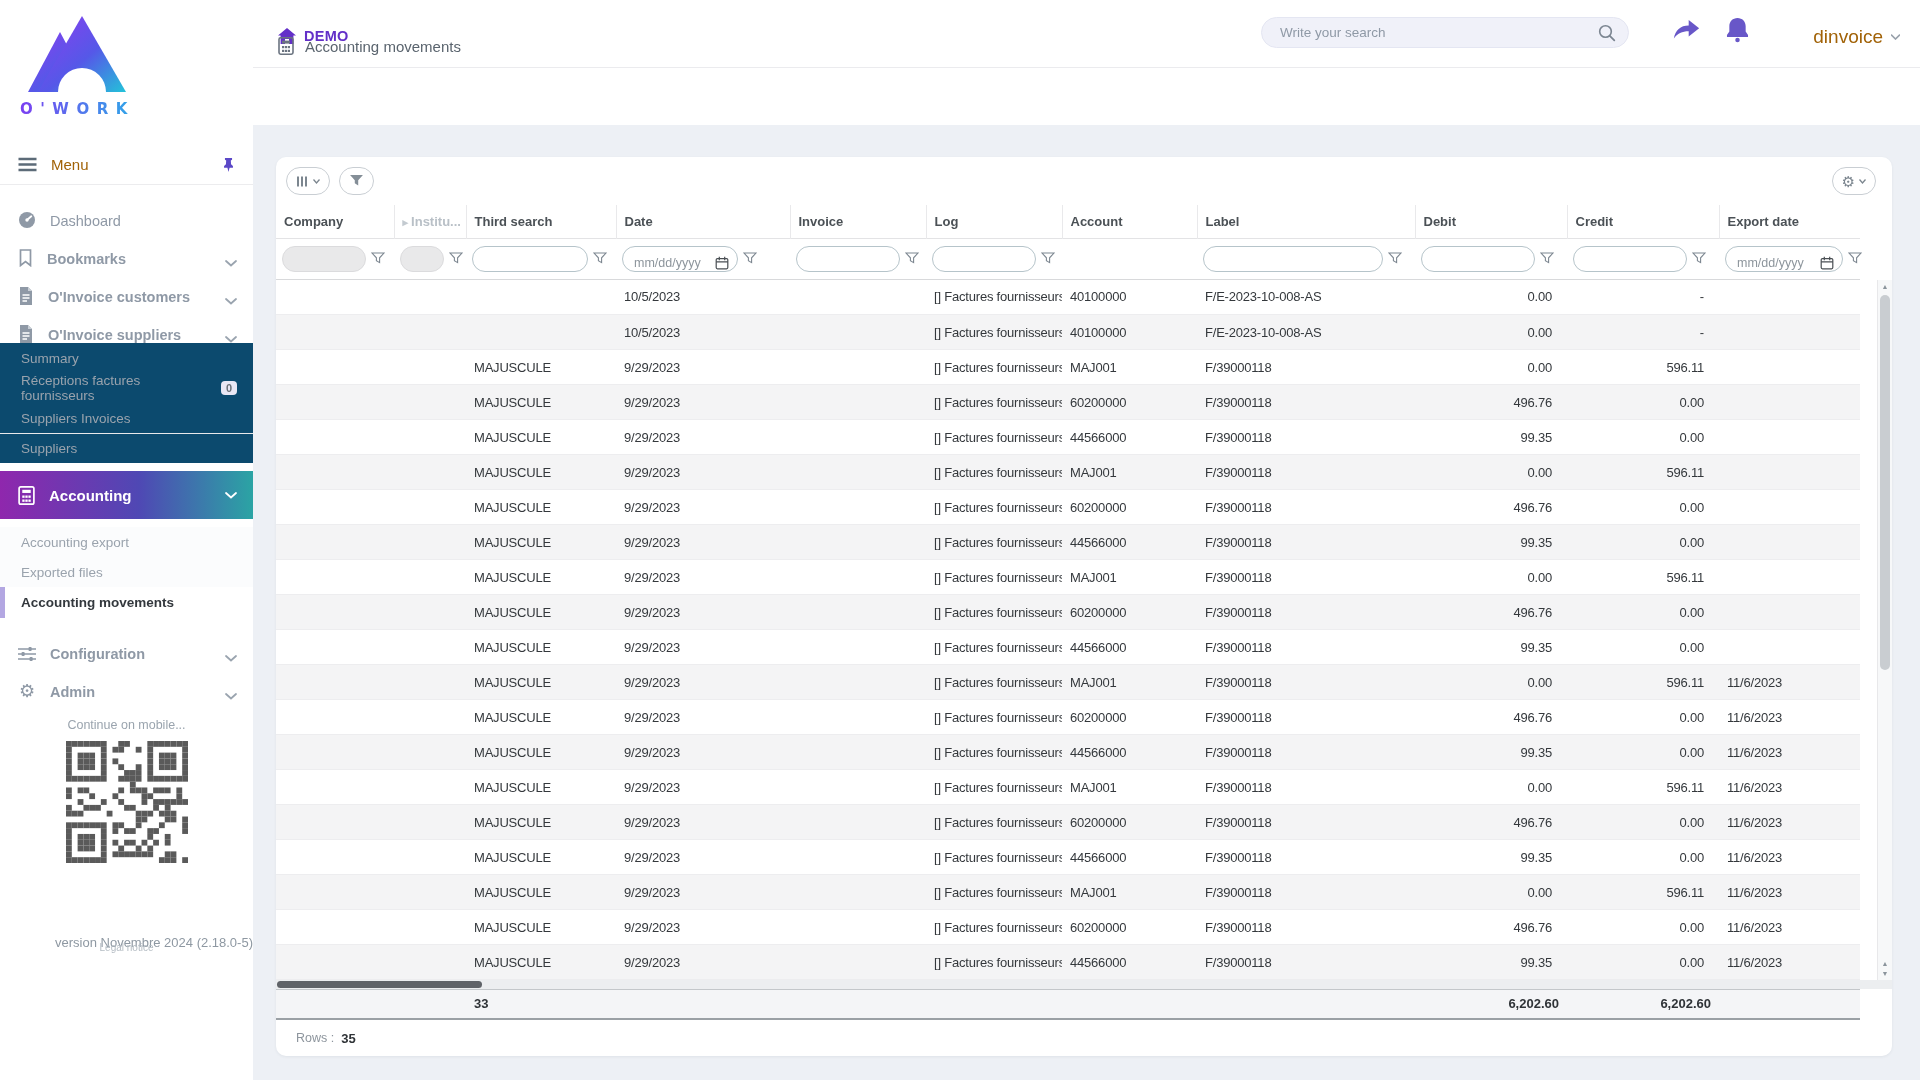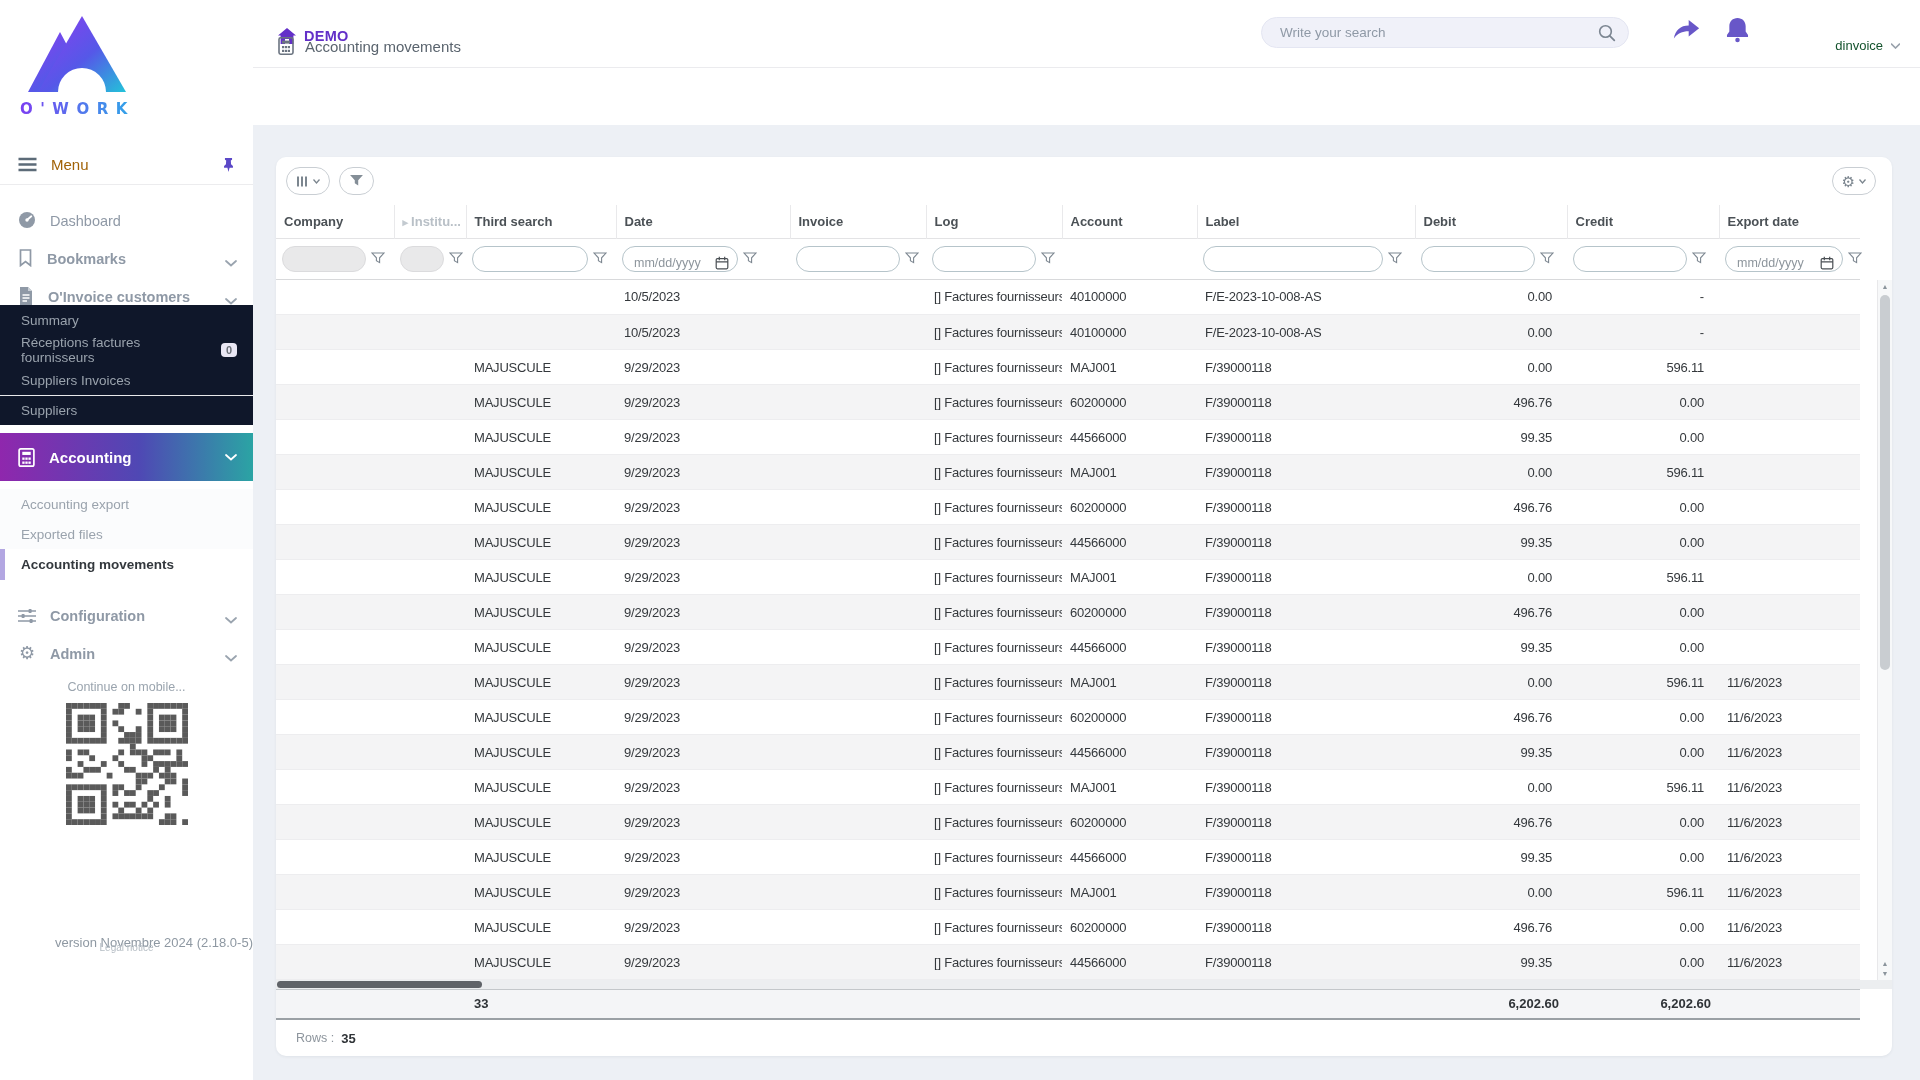--- a/index.html
+++ b/index.html
@@ -8,21 +8,21 @@
 
   
   .sidebar{position:absolute;left:0;top:0;bottom:0;width:253px;background:#fff;z-index:5;}
   .logo{margin:14px 0 0 20px;width:150px;}
   .menu-row{display:flex;align-items:center;height:40px;margin-top:22px;padding:0 18px;border-bottom:1px solid #ececee;}
   .menu-row .mlabel{color:#a16207;font-size:15px;margin-left:14px;flex:1;}
   .sitem{display:flex;align-items:flex-end;height:38px;padding:0 16px 0 18px;cursor:pointer;}
   .sitem .slabel{margin-left:14px;flex:1;font-size:14.5px;color:#8f99a6;}
   .sitem .slabel.bold{font-weight:700;}
   .sitem .chev{color:#9aa4af;}
-  .subgroup{background:#0f172a;}
+  .subgroup{background:#0c4a6e;}
   .subitem{display:flex;align-items:center;height:30px;padding:0 16px 0 21px;font-size:13.5px;color:#9aa3ad;cursor:pointer;}
   .subitem.divtop{border-top:1px solid #e9e9eb;}
   .badge{margin-left:8px;background:#e9e7f4;color:#6b7077;font-size:11px;font-weight:700;border-radius:4px;padding:1px 5px;}
   .accitem{display:flex;align-items:center;height:48px;padding:0 16px 0 18px;margin-top:8px;
     background:linear-gradient(90deg,#8f27ad 0%,#4f48b4 55%,#2ba4a4 100%);cursor:pointer;}
   .accitem .slabel{margin-left:14px;flex:1;font-size:15px;font-weight:700;color:#fff;}
   .accitem .chev{color:#fff;}
   .subgroup2{background:#fbfcfd;margin-bottom:6px;}
   .subitem.active{font-weight:700;color:#33383d;background:#fff;border-left:5px solid #b3a7e2;padding-left:16px;height:31px;}
   .mobile-note{margin-top:18px;text-align:center;color:#9aa4ae;font-size:12.5px;}
@@ -34,21 +34,21 @@
   .topbar{position:absolute;left:253px;right:0;top:0;height:125px;background:#fff;}
   .topbar .divider{position:absolute;left:0;right:0;top:67px;height:1px;background:#ebebee;}
   .crumb1{position:absolute;left:25px;top:28px;display:flex;align-items:center;gap:8px;}
   .crumb1 .env{color:#6330c8;font-weight:800;font-size:14.5px;letter-spacing:.3px;}
   .crumb2{position:absolute;left:25px;top:37px;display:flex;align-items:center;gap:11px;color:#6b7480;}
   .crumb2 .ptitle{color:#5a646e;font-size:15px;}
   .search{position:absolute;left:1008px;top:17px;width:368px;height:31px;background:#f0f1f9;border:1px solid #e4e6f2;border-radius:16px;display:flex;align-items:center;padding:0 12px 0 18px;}
   .search input{flex:1;border:none;background:transparent;outline:none;font-size:13.5px;color:#4c555e;font-family:"Liberation Sans",sans-serif;}
   .search input::placeholder{color:#8f99a6;}
   .top-ic{position:absolute;top:20px;cursor:pointer;}
-  .userbox{position:absolute;right:20px;top:38px;display:flex;align-items:center;gap:8px;color:#14532d;font-size:13px;cursor:pointer;}
+  .userbox{position:absolute;right:20px;top:26px;display:flex;align-items:center;gap:8px;color:#a16207;font-size:19px;cursor:pointer;}
 
   
   .content{position:absolute;left:253px;right:0;top:125px;bottom:0;background:#edf0f5;}
   .card{margin:32px 28px 0 23px;height:899px;background:#fff;border-radius:10px;box-shadow:0 1px 3px rgba(40,50,70,.07);overflow:hidden;display:flex;flex-direction:column;}
   .toolbar{height:48px;display:flex;align-items:center;padding:0 16px 0 10px;}
   .tbtn{height:28px;border:1px solid #c9ced3;border-radius:14px;background:#fff;display:inline-flex;align-items:center;justify-content:center;gap:4px;padding:0 9px;margin-right:9px;cursor:pointer;color:#7c868f;}
   .tbtn.right{margin-left:auto;margin-right:0;}
   .gearch{font-size:15px;line-height:1;color:#7c868f;}
 
   table.grid{border-collapse:collapse;table-layout:fixed;width:1584px;}
@@ -133,20 +133,31 @@
           <path d="M1 1l5 4.5L11 1" fill="none" stroke="currentColor" stroke-width="1.8" stroke-linecap="round"></path>
         </svg>
     </div>
     <div class="sitem">
       <svg width="16" height="18" viewBox="0 0 16 18">
           <path d="M2 0h8l4 4v14H2z" fill="#8f99a6"></path>
           <path d="M10 0l4 4h-4z" fill="#c9cfd6"></path>
           <path d="M4.5 8h7M4.5 11h7M4.5 14h4.5" stroke="#fff" stroke-width="1.3"></path>
         </svg>
       <span class="slabel bold">O'Invoice customers</span>
+      <svg class="chev" width="12" height="7" viewBox="0 0 12 7">
+          <path d="M1 1l5 4.5L11 1" fill="none" stroke="currentColor" stroke-width="1.8" stroke-linecap="round"></path>
+        </svg>
+    </div>
+    <div class="sitem">
+      <svg width="16" height="18" viewBox="0 0 16 18">
+          <path d="M2 0h8l4 4v14H2z" fill="#8f99a6"></path>
+          <path d="M10 0l4 4h-4z" fill="#c9cfd6"></path>
+          <path d="M4.5 8h7M4.5 11h7M4.5 14h4.5" stroke="#fff" stroke-width="1.3"></path>
+        </svg>
+      <span class="slabel bold">O'Invoice suppliers</span>
       <svg class="chev" width="12" height="7" viewBox="0 0 12 7">
           <path d="M1 1l5 4.5L11 1" fill="none" stroke="currentColor" stroke-width="1.8" stroke-linecap="round"></path>
         </svg>
     </div>
     <div class="subgroup">
       <div class="subitem">
           <span>Summary</span>
         </div>
       <div class="subitem">
         <span>Réceptions factures fournisseurs</span>

